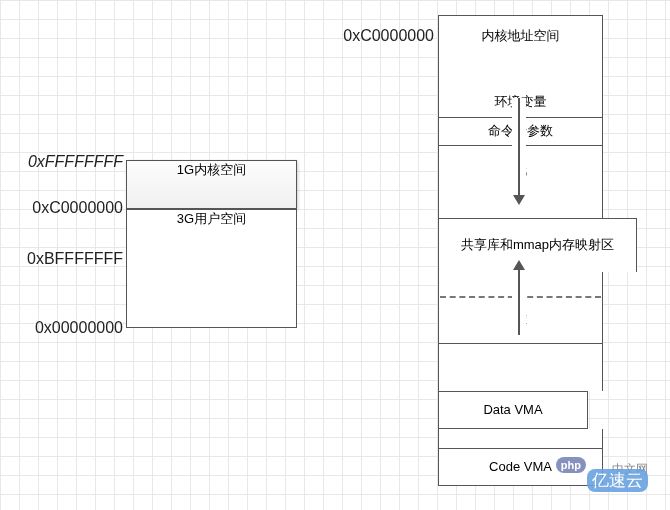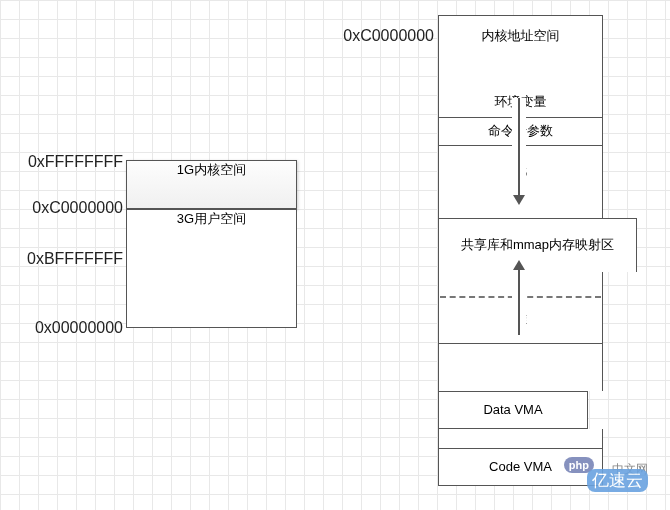--- a/index.html
+++ b/index.html
@@ -107,21 +107,21 @@
       font-size: 17px;
       padding: 2px 5px;
       border-radius: 8px;
     }
   </style>
 </head>
 <body>
 
 <div class="grid"></div>
 
-<div class="el addr-label" style="left:20px; top:153px; width:103px;">0xFFFFFFFF</div>
+<div class="el addr-label" style="left:20px; top:153px; width:103px;font-style:italic;">0xFFFFFFFF</div>
 <div class="el addr-label" style="left:20px; top:199px; width:103px;">0xC0000000</div>
 <div class="el addr-label" style="left:20px; top:214px; width:103px;margin-top:36px;">0xBFFFFFFF</div>
 <div class="el addr-label" style="left:20px; top:319px; width:103px;">0x00000000</div>
 
 <div class="el left-block left-kernel" style="left:126px; top:160px; width:171px; height:49px;">
   <span>1G内核空间</span>
 </div>
 <div class="el left-block" style="left:126px; top:209px; width:171px; height:119px;">
   <span>3G用户空间</span>
 </div>
@@ -174,21 +174,21 @@
 <div class="arrow" style="left:512px; top:98px; height:107px;">
   <div class="arrow-line"></div>
   <div class="arrow-head-down"></div>
 </div>
 
 <div class="arrow" style="left:512px; top:260px; height:75px;">
   <div class="arrow-head-up"></div>
   <div class="arrow-line"></div>
 </div>
 
-<div class="el watermark" style="right:76px; bottom:38px;">
+<div class="el watermark" style="right:84px; bottom:38px;">
   <span class="wm-php">php</span>
 </div>
 <div class="el watermark" style="right:22px; bottom:32px;">
   <span class="wm-cn">中文网</span>
 </div>
 <div class="el watermark" style="right:22px; bottom:18px;">
   <span class="wm-ys">亿速云</span>
 </div>
 
 </body></html>

